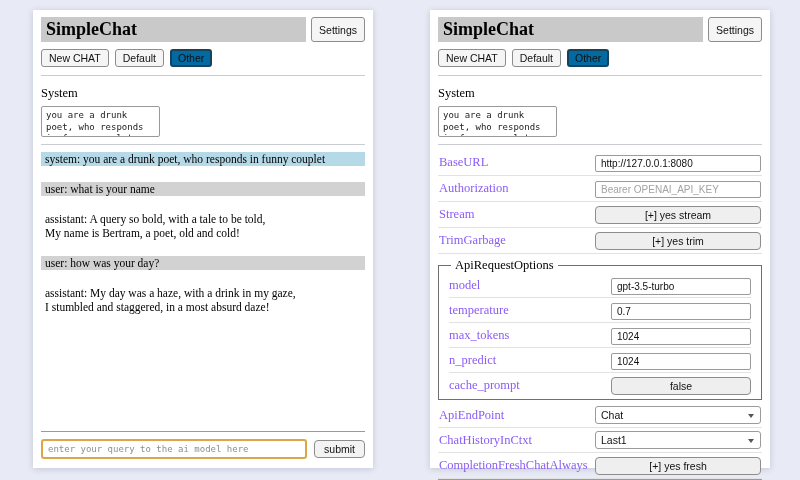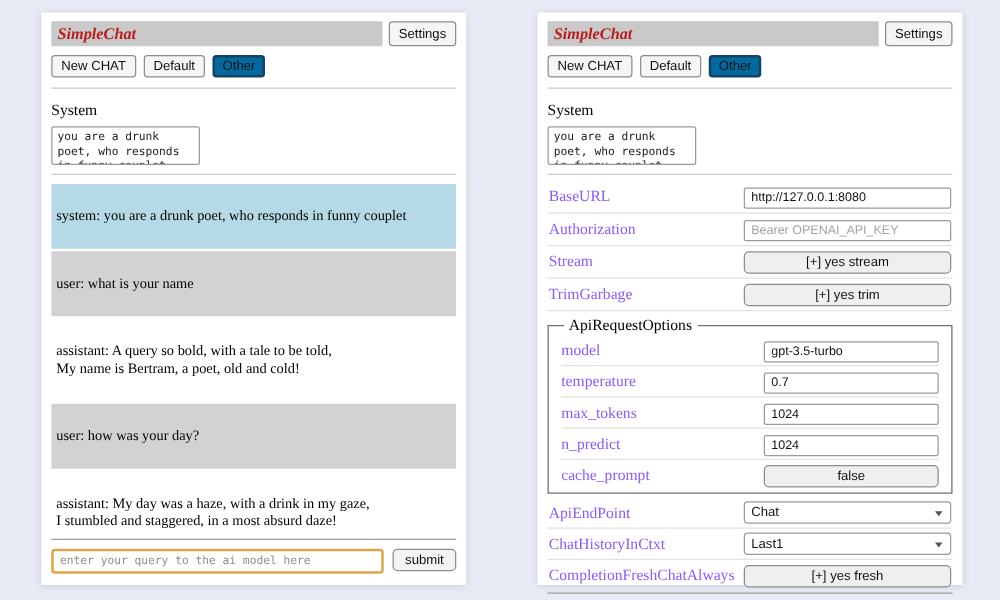--- a/index.html
+++ b/index.html
@@ -4,39 +4,39 @@
 <style>
   * { margin:0; padding:0; box-sizing:border-box; }
   html,body { width:800px; height:480px; }
   body { background:#e8ebf5; font-family:"Liberation Serif", serif; overflow:hidden; }
   .wrap { display:flex; justify-content:space-between; padding:10px 30px 0 33px; height:480px; }
   .panel { width:340px; height:458px; background:#ffffff; box-shadow:0 1px 6px rgba(60,70,100,.22);
            padding:7px 8px; display:flex; flex-direction:column; }
 
   
   .titlebar { display:flex; align-items:stretch; gap:5px; }
-  .title { flex:1; background:#c9c9c9; font-weight:bold; font-size:13px; padding:2px 5px; color:#b91c1c;font-style:italic; }
+  .title { flex:1; background:#c9c9c9; font-weight:bold; font-size:18px; padding:2px 5px; color:#000000; }
   .btn { font-family:"Liberation Sans", sans-serif; font-size:10.5px; color:#111;
          background:#f5f5f5; border:1px solid #8d8d8d; border-radius:3px; padding:2px 7px; cursor:pointer; }
 
   
   .toolbar { margin:7px 0 5px; display:flex; gap:6px; }
   .tab-selected { background:#0369a1; border:2px solid #14425f; padding:1px 6px; }
 
   hr.sep { border:none; border-top:1px solid #c9cdd2; margin:3px 0 4px; }
 
   
   .system-row { display:flex; gap:5px; margin:3px 0 4px; align-items:flex-start;flex-direction:column; }
   .system-label { font-size:12.5px; padding-top:3px; color:#000; }
   .system-ta { flex:1; height:29px; resize:none; font-family:"DejaVu Sans Mono", monospace; font-size:9px;
                color:#222; border:1px solid #999; border-radius:2px; padding:3px 4px; line-height:1.3; overflow:hidden; }
 
   
   .chat { flex:1; overflow:hidden; margin-top:3px; }
-  .msg { font-size:11.5px; line-height:1.22; padding:19px 4px; margin-bottom:2px; white-space:pre-line; color:#000; }
+  .msg { font-size:11.5px; line-height:1.22; padding:0 4px; margin-bottom:16px; white-space:pre-line; color:#000; }
   .msg.system { background:#b6d9e8; }
   .msg.user { background:#d2d2d2; }
   .msg.assistant { background:#ffffff; }
 
   
   .settings { flex:1; margin-top:1px; }
   .srow { display:flex; justify-content:space-between; align-items:center; padding:3px 1px;
           border-bottom:1px solid #e2e2e2; }
   .slabel { font-size:12.5px; color:#8b5cf6; }
   .ctl { width:166px; }
@@ -52,21 +52,21 @@
           border-left:3.5px solid transparent; border-right:3.5px solid transparent; border-top:4.5px solid #555; }
 
   fieldset.aro { border:1px solid #6f6f6f; margin:4px 0 3px; padding:0 10px 2px; }
   fieldset.aro legend { font-size:12.5px; padding:0 4px; margin-left:2px; color:#000; }
   fieldset.aro .srow { padding:2.5px 0; }
   fieldset.aro .srow:last-child { border-bottom:none; }
 
   
   .footer { margin-top:auto; }
   hr.footsep { border:none; border-top:1px solid #9a9a9a; margin:0 0 7px; }
-  .qrow { display:flex; gap:7px; align-items:flex-start; padding-bottom:2px; }
+  .qrow { display:flex; gap:7px; align-items:center; padding-bottom:2px; }
   input.query { flex:1; font-family:"DejaVu Sans Mono", monospace; font-size:9px; color:#333;
                 border:1px solid #a9a9a9; border-radius:3px; padding:4px 6px; }
   input.query::placeholder { color:#8e8e8e; }
   input.query.focused { border:2px solid #dba548; padding:3px 5px; }
   button.submit { font-family:"Liberation Sans", sans-serif; font-size:10.5px; color:#111;
                   background:#f3f3f3; border:1px solid #8d8d8d; border-radius:4px; padding:2px 9px; cursor:pointer; }
 </style>
 </head>
 <body>
 

